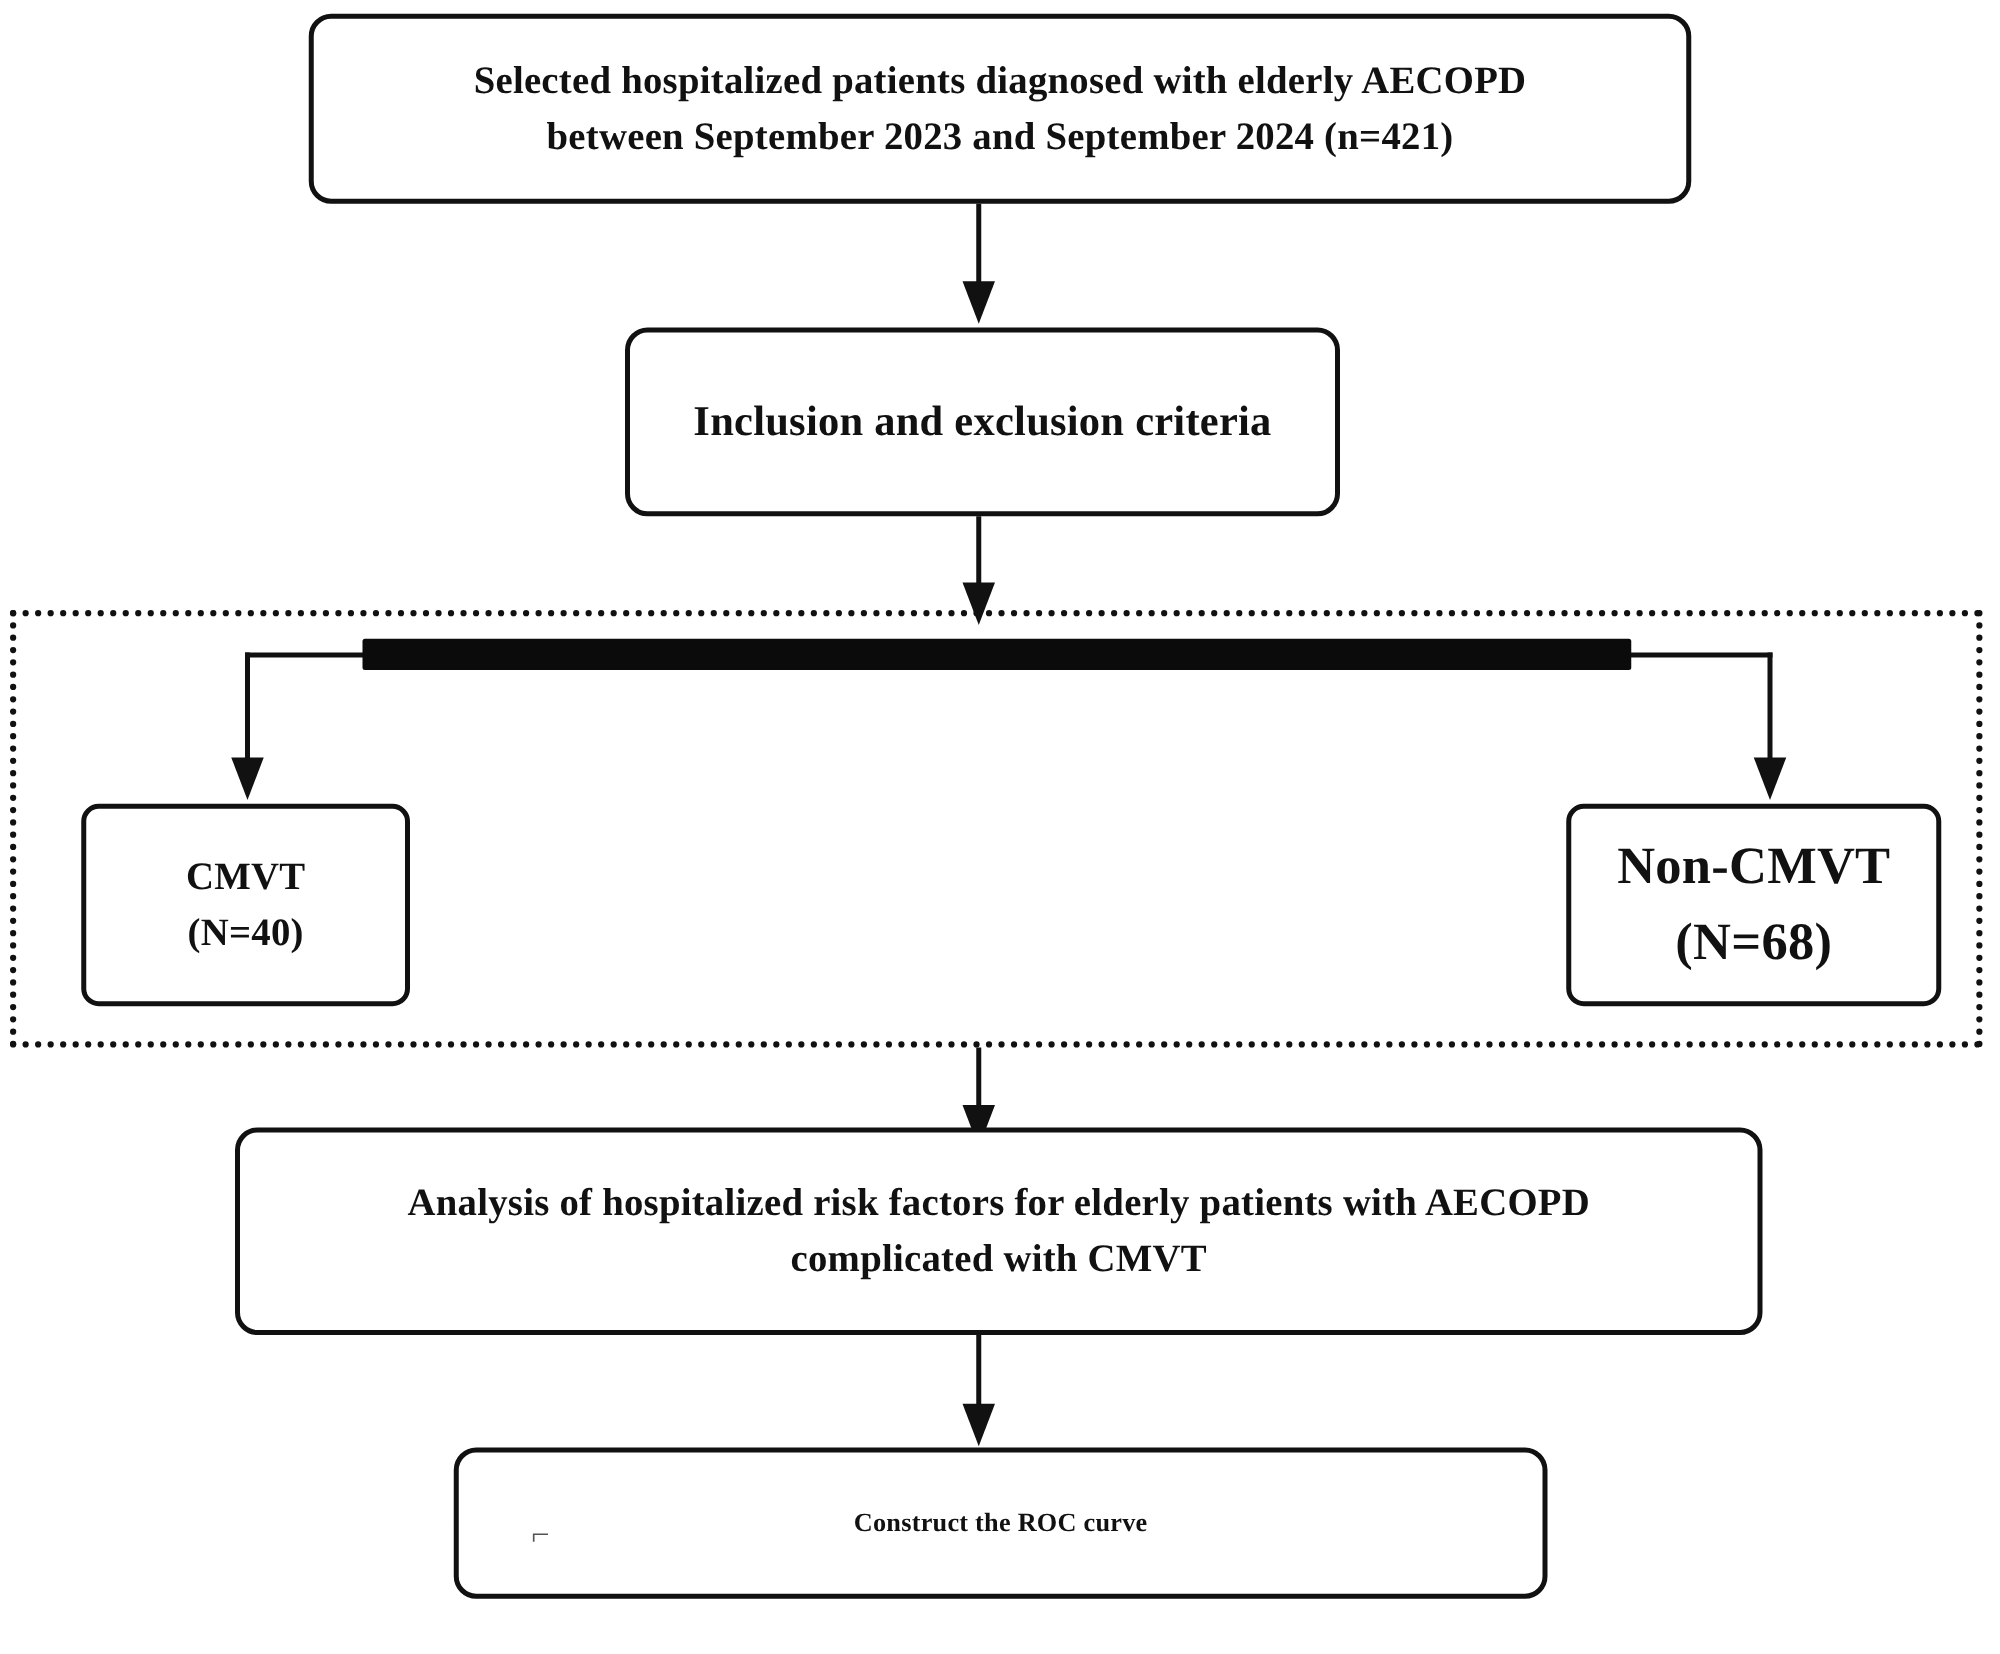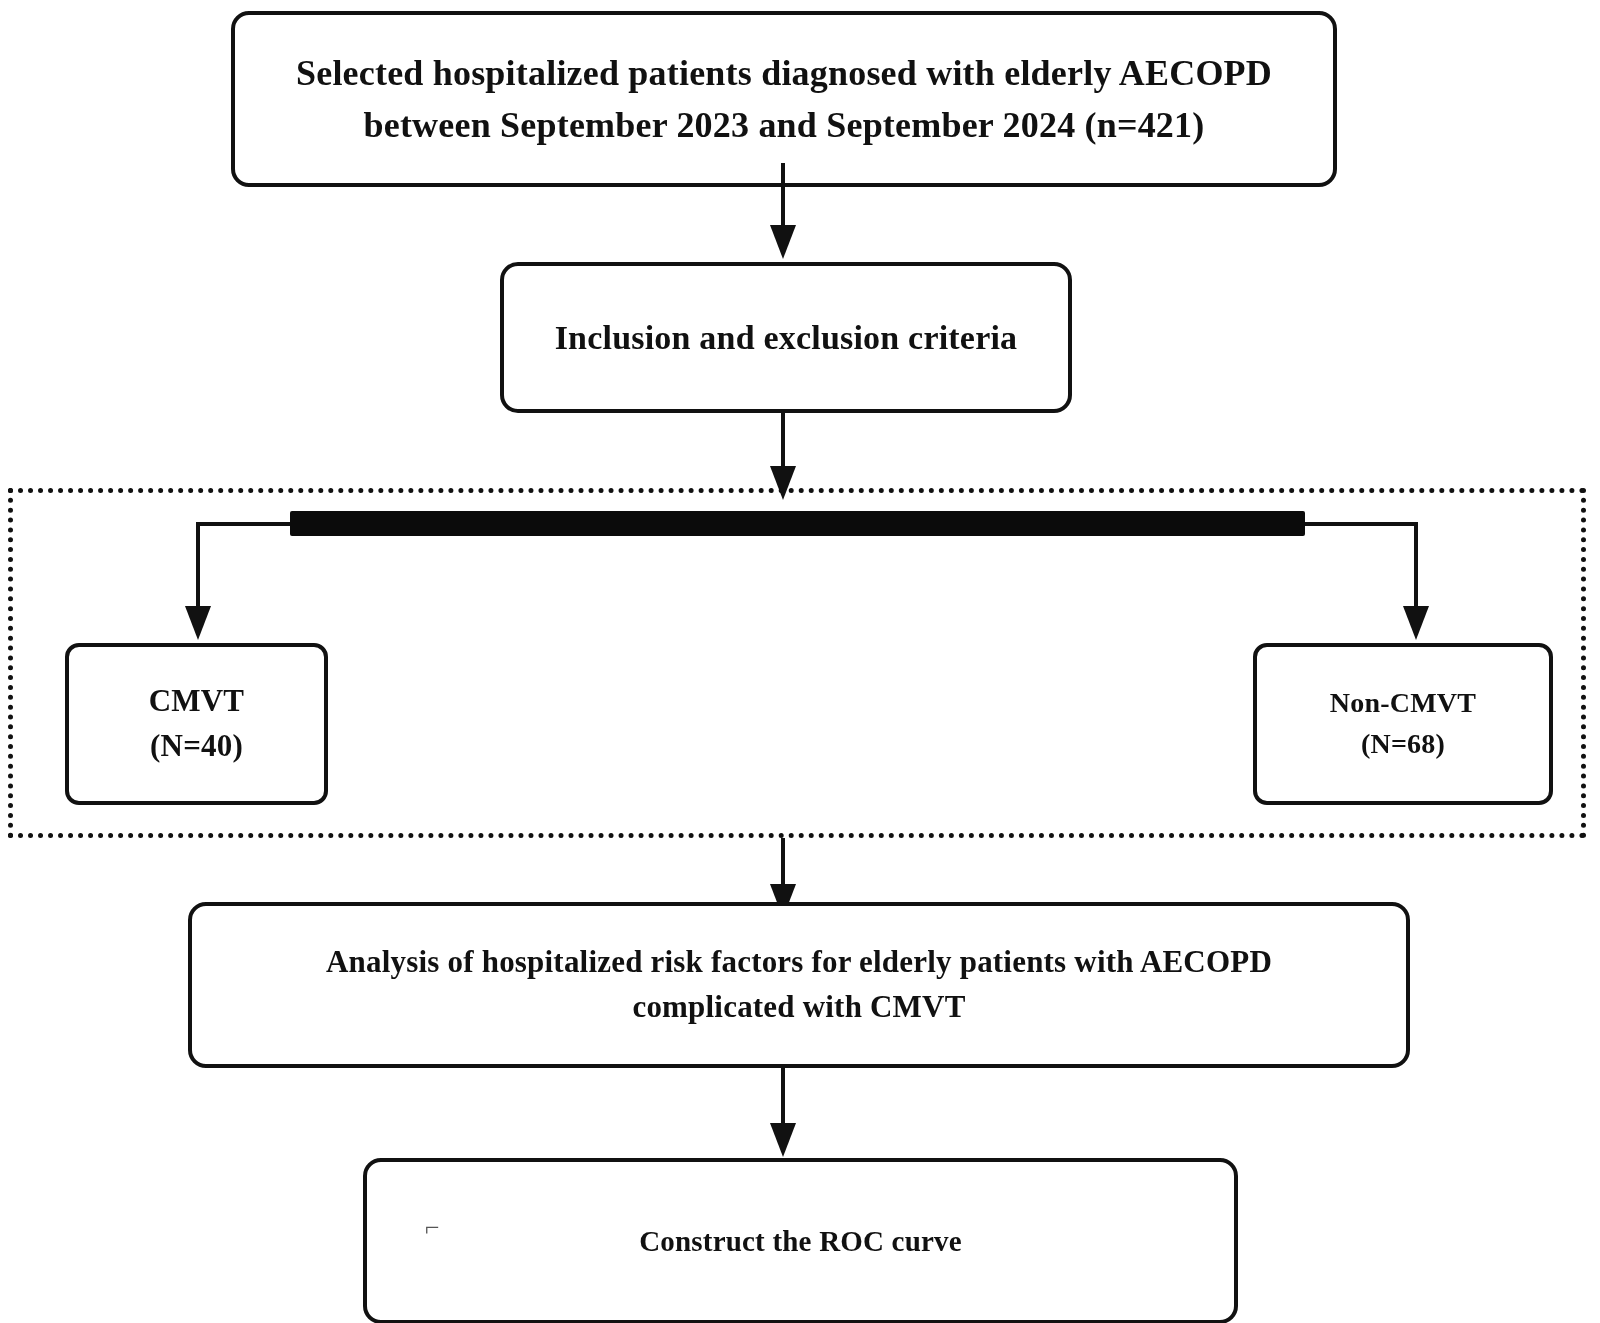--- a/index.html
+++ b/index.html
@@ -30,26 +30,26 @@
     line-height: 1.45;
     letter-spacing: 0.2px;
   }
   .node .txt {
     display: block;
     padding: 0 28px;
     white-space: pre-line;
   }
 
   
-  #node-cohort   { left: 231px;  top: 11px;   width: 1106px; height: 176px; font-size: 36px; }
+  #node-cohort   { left: 247px;  top: 11px;   width: 1106px; height: 152px; font-size: 31px; }
   #node-criteria { left: 500px;  top: 262px;  width: 572px;  height: 151px; font-size: 34px; }
   #node-cmvt     { left: 65px;   top: 643px;  width: 263px;  height: 162px; font-size: 31px; border-radius: 14px; text-align: center; }
-  #node-noncmvt  { left: 1253px; top: 643px;  width: 300px;  height: 162px; font-size: 28px; border-radius: 14px; }
+  #node-noncmvt  { left: 1253px; top: 643px;  width: 300px;  height: 162px; font-size: 42px; border-radius: 14px; }
   #node-analysis { left: 188px;  top: 902px;  width: 1222px; height: 166px; font-size: 31px; }
-  #node-roc      { left: 363px;  top: 1158px; width: 875px;  height: 166px; font-size: 29px; }
+  #node-roc      { left: 363px;  top: 1158px; width: 875px;  height: 121px; font-size: 21px; }
 
   
   #group-dotted {
     position: absolute;
     left: 8px;
     top: 488px;
     width: 1578px;
     height: 350px;
     box-sizing: border-box;
     border: 5px dotted #111111;

